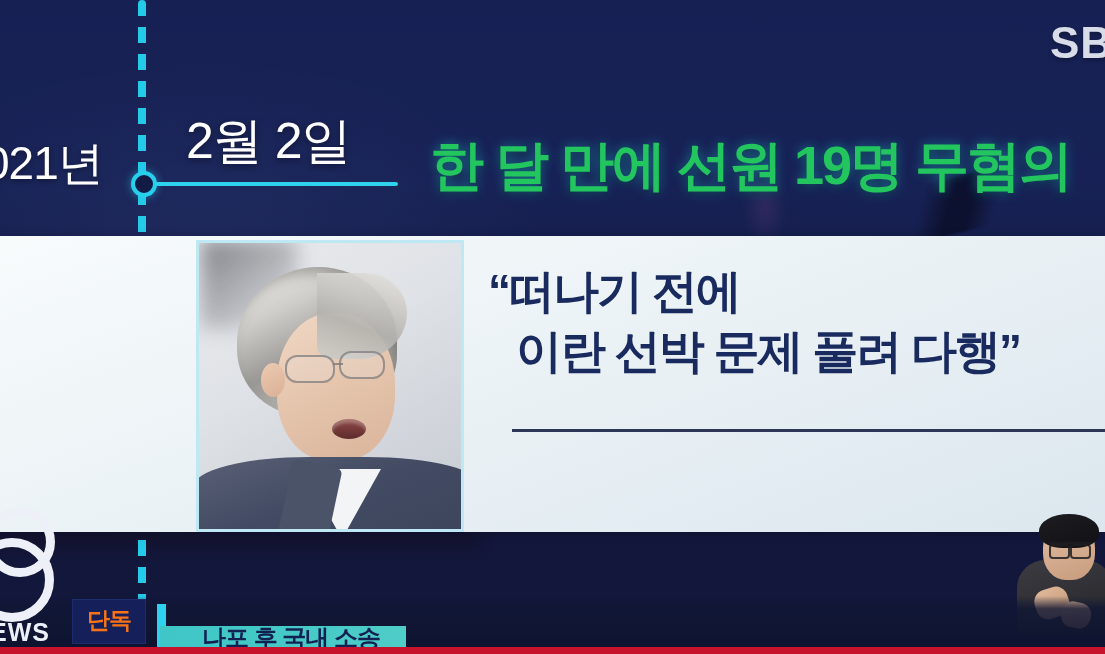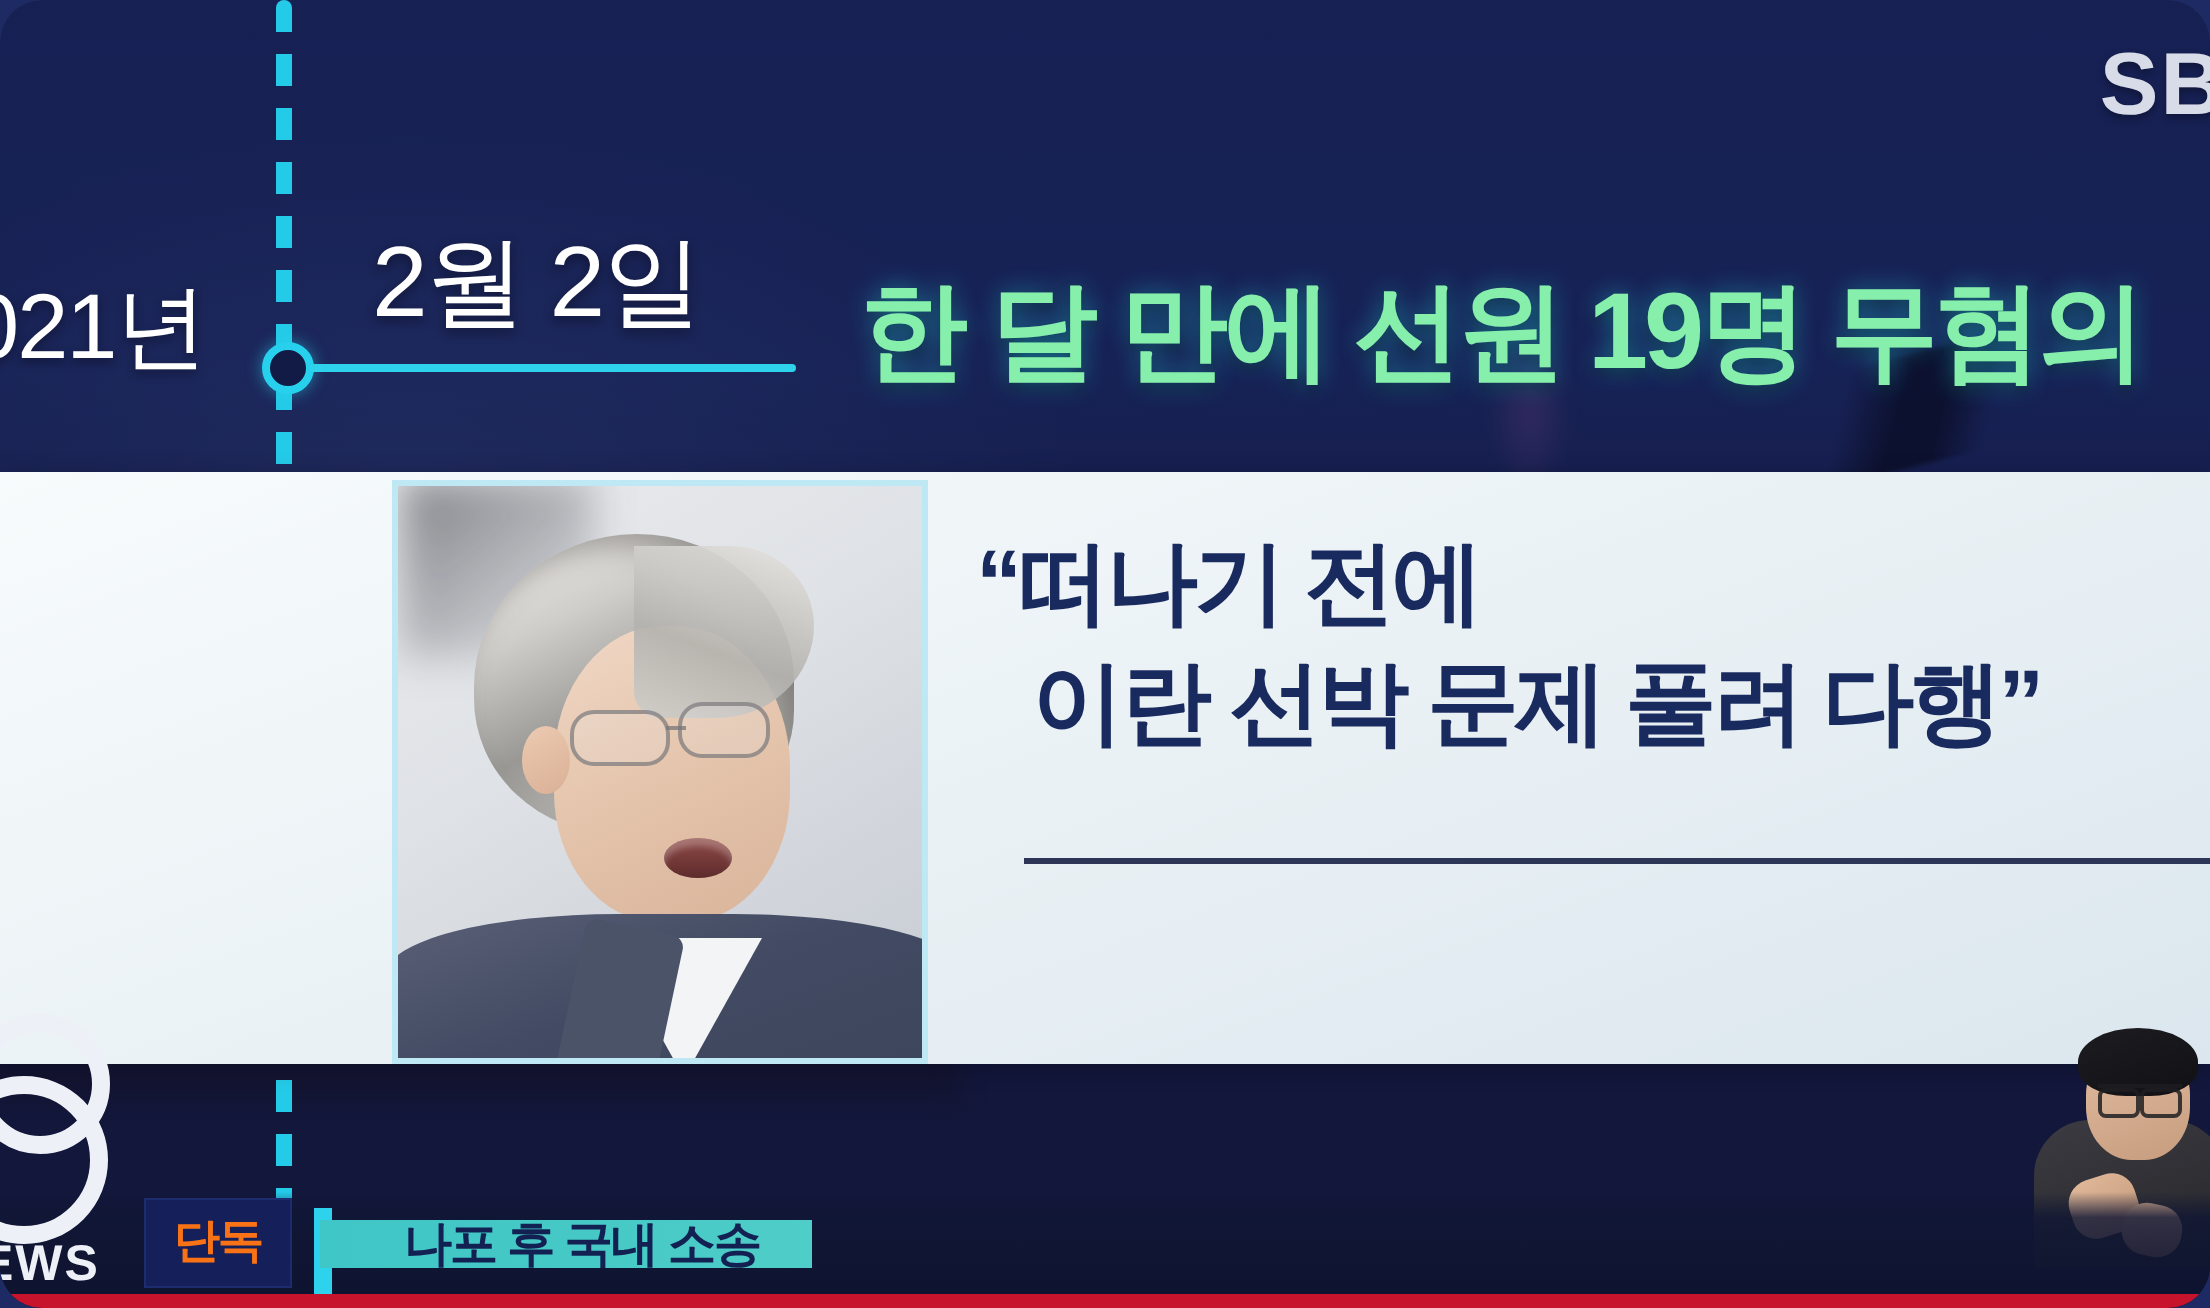--- a/index.html
+++ b/index.html
@@ -4,21 +4,21 @@
 <style>
   * { margin:0; padding:0; box-sizing:border-box; }
   html, body { width:1105px; height:654px; overflow:hidden; }
   body {
     font-family: "Liberation Sans", "DejaVu Sans", sans-serif;
     background:#1e2a63;
     position:relative;
   }
 
   
-  #stage { position:absolute; inset:0; overflow:hidden;border-radius:21px; }
+  #stage { position:absolute; inset:0; overflow:hidden; }
 
   .bg-base {
     position:absolute; inset:0;
     background:
       linear-gradient(180deg,
         #2a3a78 0%,
         #2b3c7c 28%,
         #27356e 46%,
         #222c5e 58%,
         #1d2550 72%,
@@ -108,21 +108,21 @@
     position:absolute; left:186px; top:108px;
     font-size:50px; font-weight:400; color:#ffffff;
     letter-spacing:-1px; white-space:nowrap;
     text-shadow:0 2px 6px rgba(0,0,0,.4);
     text-align:center;
   }
 
   
   .headline {
     position:absolute; left:430px; top:130px;
-    font-size:54px; font-weight:bold; color:#86efac;
+    font-size:54px; font-weight:bold; color:#22c55e;
     letter-spacing:-2px; white-space:nowrap;
     text-shadow:0 0 12px rgba(41,226,245,.45), 0 3px 6px rgba(0,0,0,.4);
   }
 
   
   .card {
     position:absolute; left:0; top:236px; width:1105px; height:296px;
     background: linear-gradient(160deg, #f7fbfc 0%, #eef4f7 35%, #e4edf2 70%, #dbe6ee 100%);
     box-shadow:0 2px 10px rgba(0,0,0,.25);
   }
@@ -275,21 +275,21 @@
     position:absolute; left:-10px; bottom:7px;
     font-size:25px; font-weight:bold; color:#edf1f7; letter-spacing:1px;
   }
   .badge-excl {
     position:absolute; left:72px; bottom:10px;
     padding:5px 14px 7px;
     background:#15205a; border:1px solid #1d2c6e;
     color:#f97316; font-size:23px; font-weight:bold; letter-spacing:-1px;
   }
   .banner {
-    position:absolute; left:160px; bottom:20px;
+    position:absolute; left:160px; bottom:4px;
     height:24px; padding:0 26px 0 42px;
     display:flex; align-items:center;
     background: linear-gradient(90deg,#3fc6c6 0%, #46c9c6 55%, #4fcdc8 100%);
     color:#122052; font-size:24px; font-weight:bold; letter-spacing:-1px;
   }
   .banner-tab {
     position:absolute; left:157px; bottom:4px;
     width:9px; height:46px; background:#2fd2ec;
   }
   .red-strip {

